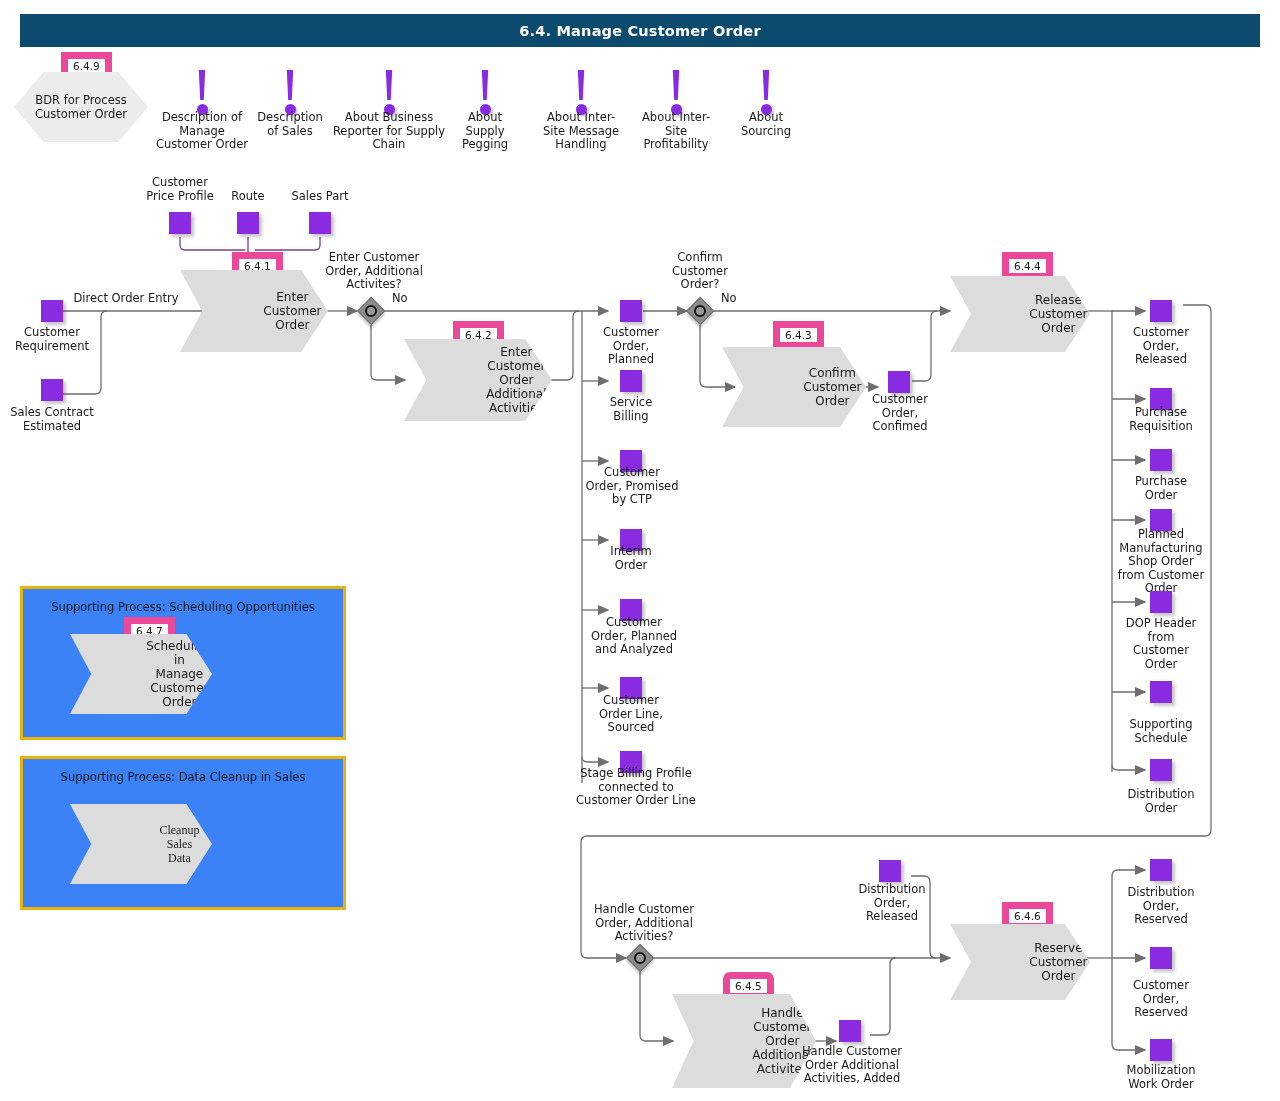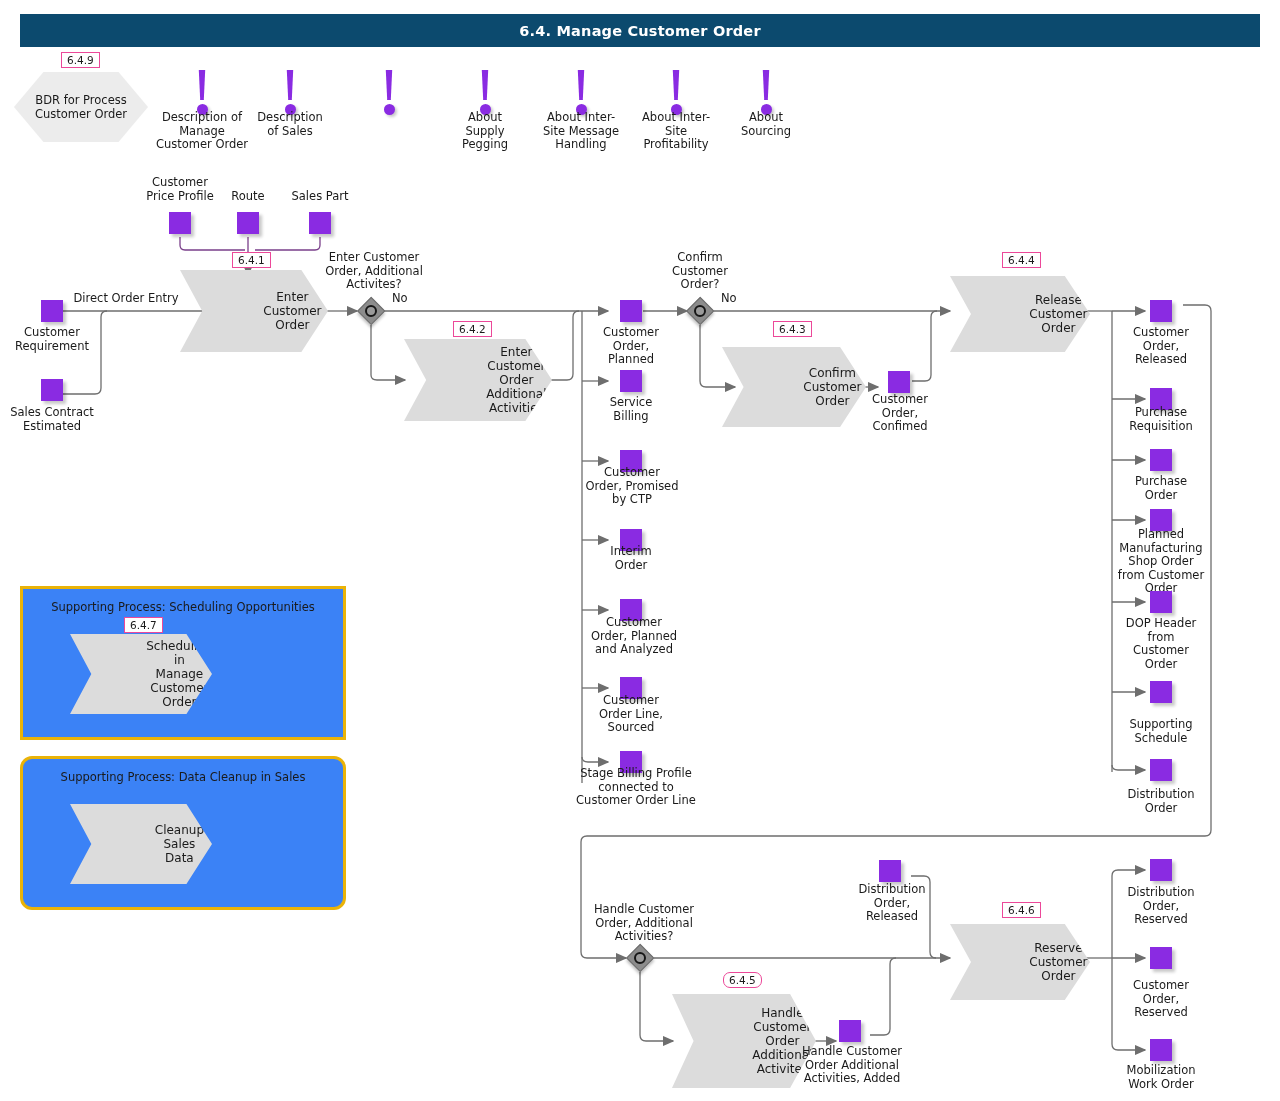--- a/index.html
+++ b/index.html
@@ -59,21 +59,21 @@
   .hexa{
     position:absolute;background:#ececec;
     clip-path:polygon(22% 0,78% 0,100% 50%,78% 100%,22% 100%,0 50%);
     filter:drop-shadow(4px 4px 3px rgba(0,0,0,.20));
     display:flex;align-items:center;justify-content:center;
     text-align:center;font-size:11.5px;line-height:14px;white-space:pre-line;
   }
 
   
   .tag{
-    position:absolute;background:#ffffff;border:1px solid #ec4899;
+    position:absolute;background:#ffffff;border:7px solid #ec4899;
     font-size:10.5px;line-height:12px;padding:1px 5px;color:#1a1a1a;
     font-family:"DejaVu Sans", sans-serif;
   }
 
   
   .gw{position:absolute;width:26px;height:26px;}
   .gw .dia{
     position:absolute;left:0;top:0;width:18.4px;height:18.4px;
     background:#8c8c8c;border:1px solid #6d6d6d;
     transform:rotate(45deg);transform-origin:center;
@@ -187,20 +187,23 @@
     <div class="bang"></div>
     <div class="dot"></div>
   </div>
   <div class="lbl" style="left:240px;top:111px;width:100px;">Description
 of Sales</div>
 
   <div class="note" style="left:389px;top:70px;">
     <div class="bang"></div>
     <div class="dot"></div>
   </div>
+  <div class="lbl" style="left:318px;top:111px;width:142px;">About Business
+Reporter for Supply
+Chain</div>
 
   <div class="note" style="left:485px;top:70px;">
     <div class="bang"></div>
     <div class="dot"></div>
   </div>
   <div class="lbl" style="left:440px;top:111px;width:90px;">About
 Supply
 Pegging</div>
 
   <div class="note" style="left:581px;top:70px;">
@@ -356,25 +359,25 @@
 
   <div class="support" style="left:20px;top:586px;width:320px;height:148px;">
     <div class="cap">Supporting Process: Scheduling Opportunities</div>
   </div>
   <div class="tag" style="left:124px;top:617px;">6.4.7</div>
   <div class="chev" style="left:70px;top:634px;width:142px;height:80px;">Scheduling in
 Manage
 Customer
 Order</div>
 
-  <div class="support" style="left:20px;top:756px;width:320px;height:148px;border-radius:12px;">
+  <div class="support" style="left:20px;top:756px;width:320px;height:148px;">
     <div class="cap">Supporting Process: Data Cleanup in Sales</div>
   </div>
   <div class="tag" style="left:124px;top:833px;">6.4.8</div>
-  <div class="chev" style="left:70px;top:804px;width:142px;height:80px;">Cleanup Sales
+  <div class="chev" style="left:70px;top:804px;width:142px;height:80px;font-family:Liberation Serif, serif;">Cleanup Sales
 Data</div>
 
   <div class="lbl" style="left:582px;top:903px;width:124px;">Handle Customer
 Order, Additional
 Activities?</div>
   <div class="gw" style="left:627px;top:945px;">
     <div class="dia"></div>
     <div class="ring"></div>
   </div>
 

